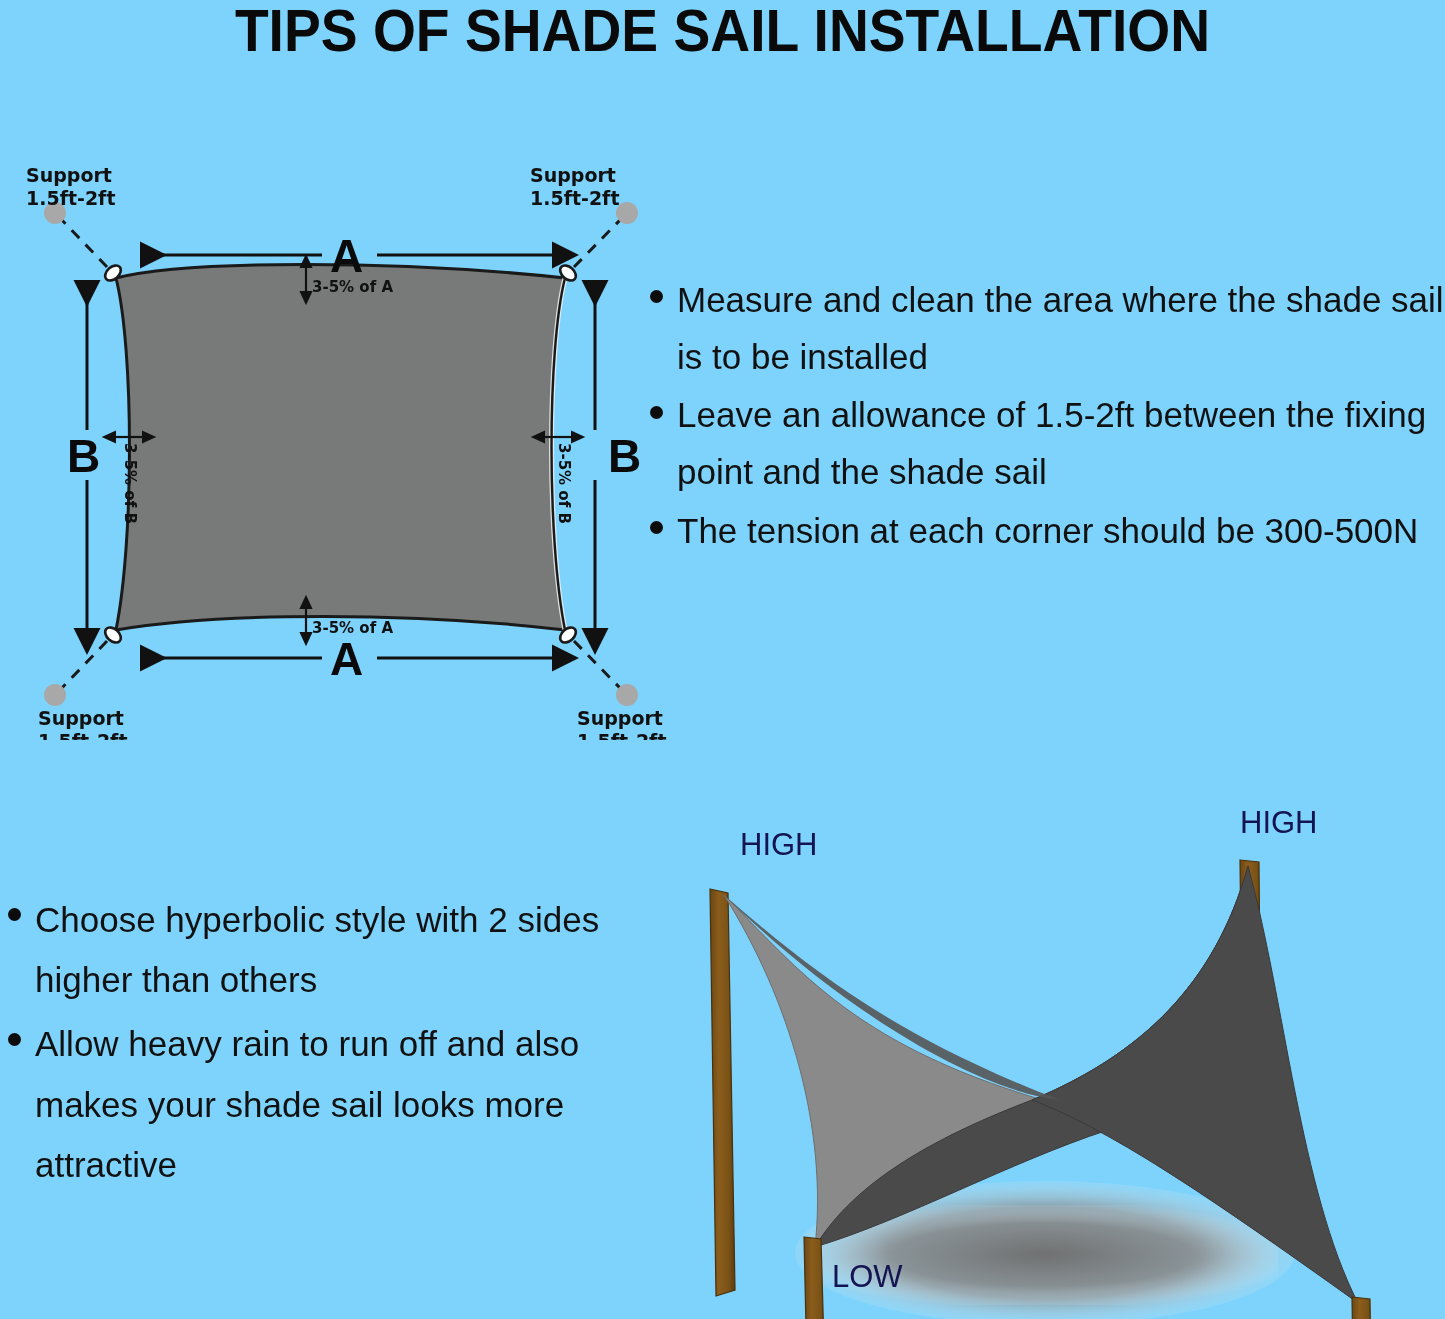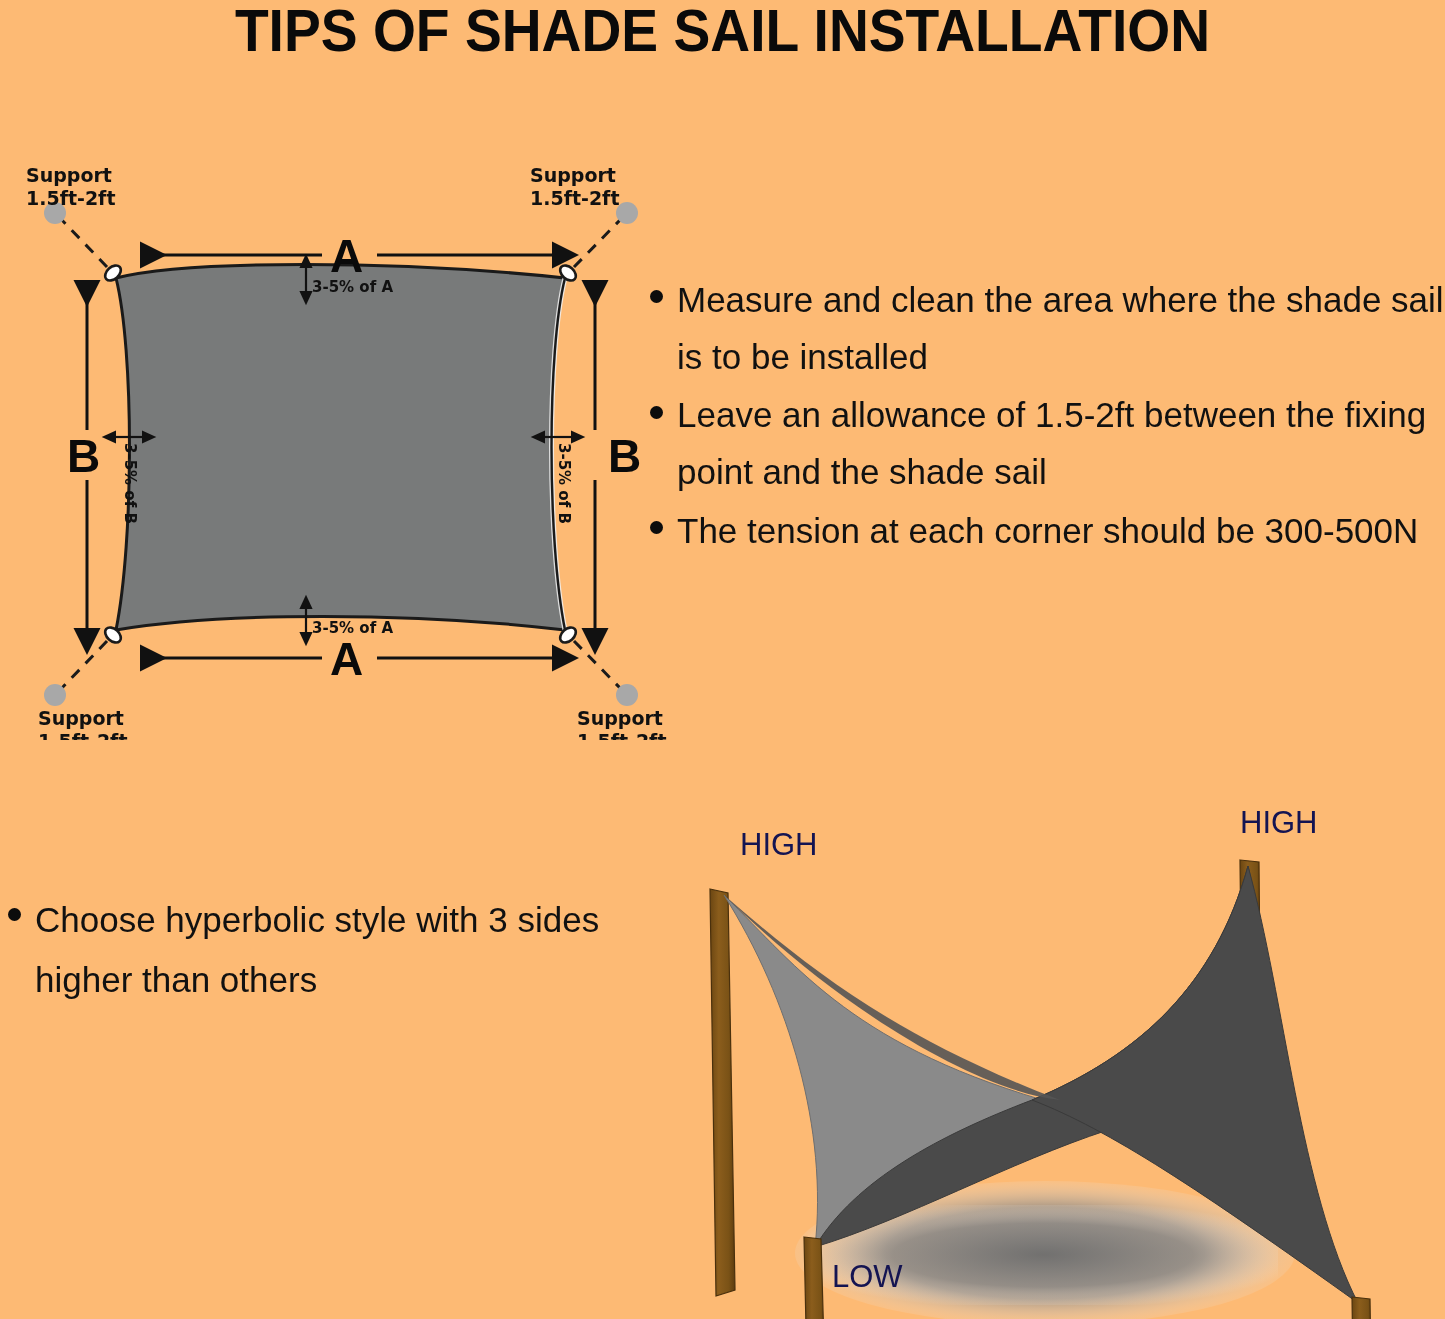--- a/index.html
+++ b/index.html
@@ -4,21 +4,21 @@
 <style>
   html, body {
     margin: 0;
     padding: 0;
     background: #ffffff;
   }
   #page {
     position: relative;
     width: 1445px;
     height: 1319px;
-    background: #fdba74;
+    background: #7dd3fc;
     overflow: hidden;
     font-family: "DejaVu Sans", sans-serif;
   }
 
   
   #title {
     position: absolute;
     left: 0;
     top: -4px;
     width: 1445px;
@@ -245,21 +245,25 @@
     </div>
     <div class="b-item">
       <span class="b-dot"></span>
       <span class="b-text">The tension at each corner should be 300-500N</span>
     </div>
   </div>
 
   <div id="bullets-bottom" class="bullets">
     <div class="b-item">
       <span class="b-dot"></span>
-      <span class="b-text">Choose hyperbolic style with 3 sides higher than others</span>
+      <span class="b-text">Choose hyperbolic style with 2 sides higher than others</span>
+    </div>
+    <div class="b-item">
+      <span class="b-dot"></span>
+      <span class="b-text">Allow heavy rain to run off and also makes your shade sail looks more attractive</span>
     </div>
   </div>
 
   <div id="hyper-diagram">
     <svg width="805" height="539" viewBox="0 0 805 539" xmlns="http://www.w3.org/2000/svg">
       <defs>
         <linearGradient id="postGrad" x1="0" y1="0" x2="1" y2="0">
           <stop offset="0%" stop-color="#6b4612"></stop>
           <stop offset="35%" stop-color="#8b5d1c"></stop>
           <stop offset="75%" stop-color="#7a5216"></stop>

